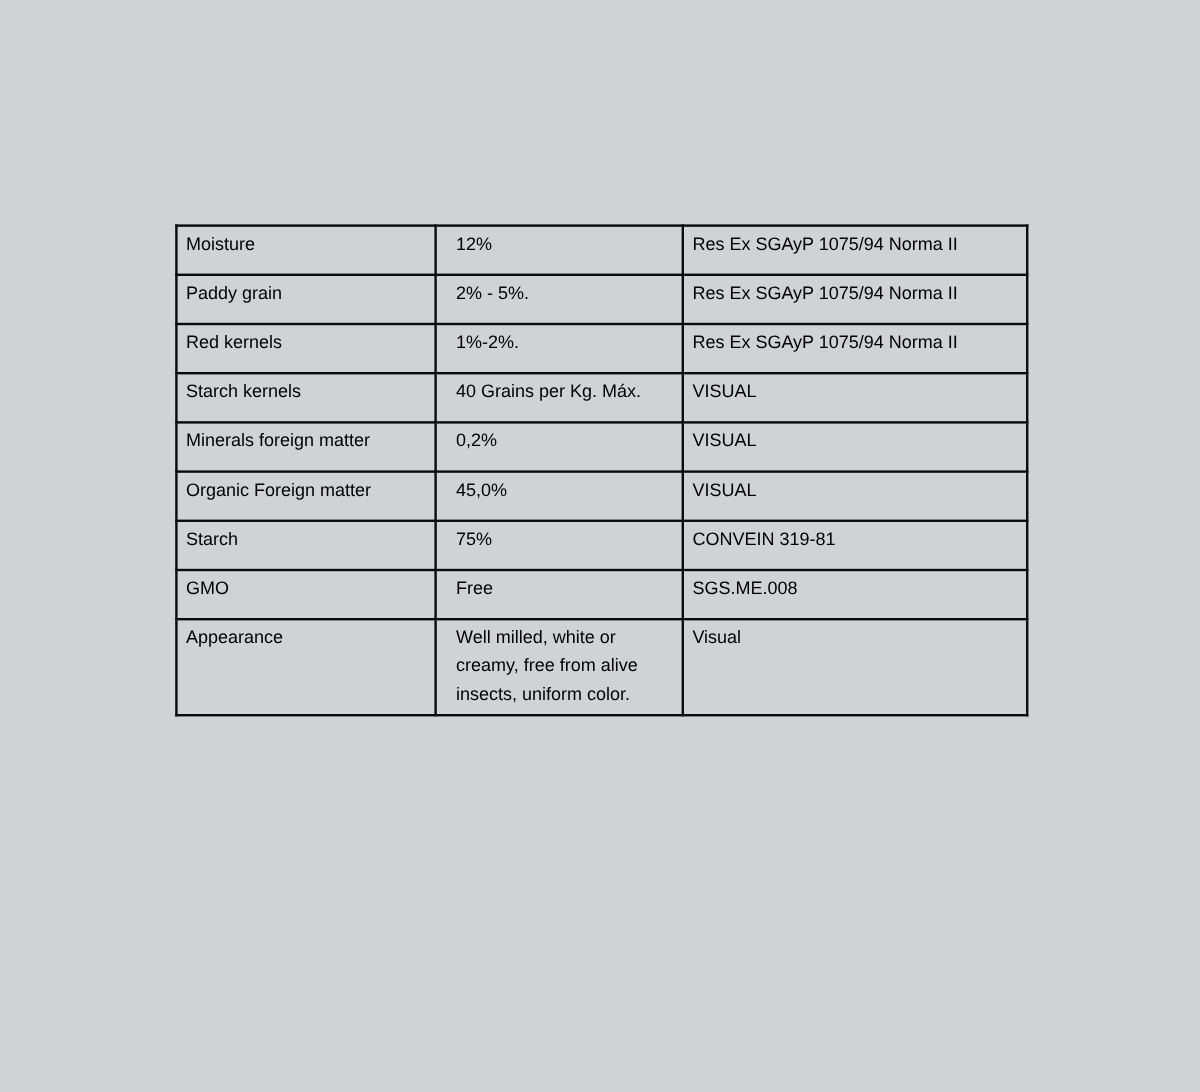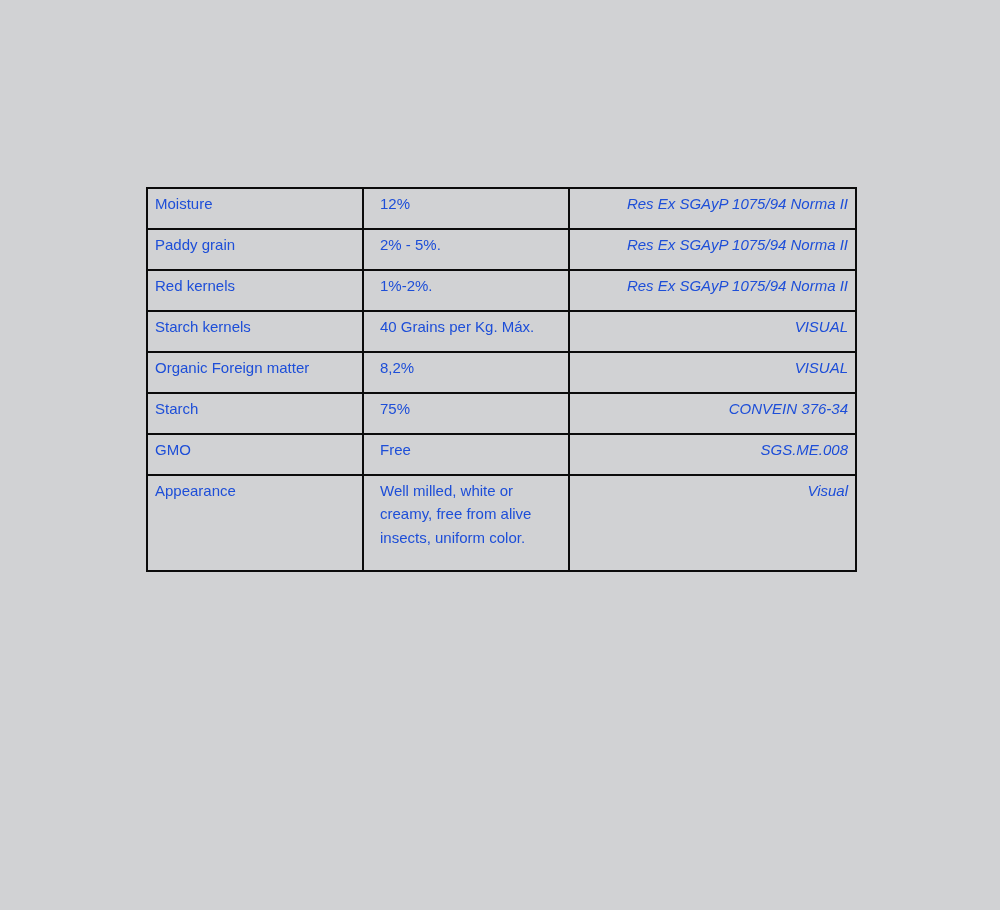--- a/index.html
+++ b/index.html
@@ -16,39 +16,39 @@
     position: relative;
   }
 
   .spec-table {
     position: absolute;
     left: 146px;
     top: 187px;
     width: 709px;
     border-collapse: collapse;
     table-layout: fixed;
-    color: #1d4ed8;
+    color: #000000;
     font-size: 15px;
     line-height: 1.55;
   }
 
   .spec-table td {
     border: 2px solid #0b0b0b;
     vertical-align: top;
     padding: 3px 7px 3px 7px;
     background: #d1d2d4;
     overflow: hidden;
   }
 
   .spec-table tr { height: 41px; }
-  .spec-table tr.tall-row { height: 96px; }
+  .spec-table tr.tall-row { height: 80px; }
 
   .spec-table td.col-property { text-align: left; }
   .spec-table td.col-value    { text-align: left; padding-left: 16px; }
-  .spec-table td.col-standard { text-align: right; font-style: italic; }
+  .spec-table td.col-standard { text-align: left; }
 </style>
 </head>
 <body>
 
 <table class="spec-table">
   <colgroup>
     <col style="width:216px">
     <col style="width:206px">
     <col style="width:287px">
   </colgroup>
@@ -67,28 +67,33 @@
     <td class="col-property">Red kernels</td>
     <td class="col-value">1%-2%.</td>
     <td class="col-standard">Res Ex SGAyP 1075/94 Norma II</td>
   </tr>
       <tr>
     <td class="col-property">Starch kernels</td>
     <td class="col-value">40 Grains per Kg. Máx.</td>
     <td class="col-standard">VISUAL</td>
   </tr>
       <tr>
+    <td class="col-property">Minerals foreign matter</td>
+    <td class="col-value">0,2%</td>
+    <td class="col-standard">VISUAL</td>
+  </tr>
+      <tr>
     <td class="col-property">Organic Foreign matter</td>
-    <td class="col-value">8,2%</td>
+    <td class="col-value">45,0%</td>
     <td class="col-standard">VISUAL</td>
   </tr>
       <tr>
     <td class="col-property">Starch</td>
     <td class="col-value">75%</td>
-    <td class="col-standard">CONVEIN 376-34</td>
+    <td class="col-standard">CONVEIN 319-81</td>
   </tr>
       <tr>
     <td class="col-property">GMO</td>
     <td class="col-value">Free</td>
     <td class="col-standard">SGS.ME.008</td>
   </tr>
       <tr class="tall-row">
     <td class="col-property">Appearance</td>
     <td class="col-value">Well milled, white or creamy, free from alive insects, uniform color.</td>
     <td class="col-standard">Visual</td>

